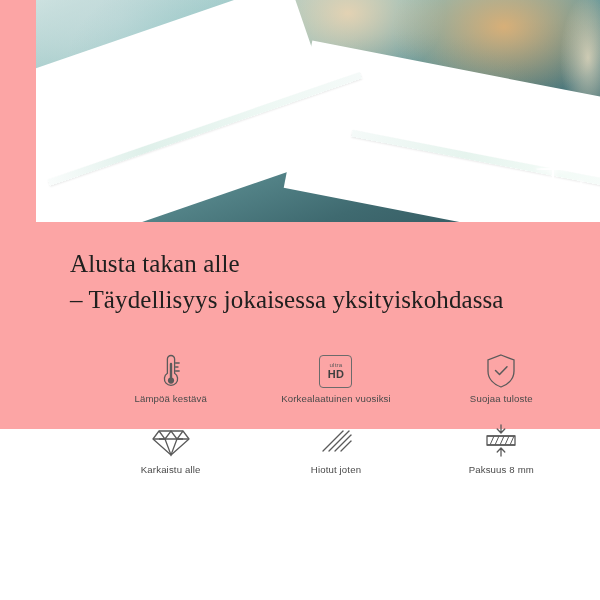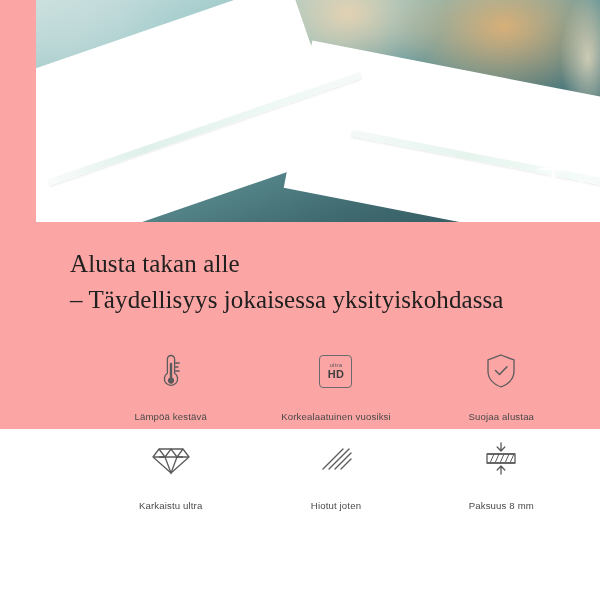--- a/index.html
+++ b/index.html
@@ -157,21 +157,21 @@
     padding: 6px 4px 4px 4px;
   }
   .feature-icon {
     height: 44px;
     display: flex;
     align-items: center;
     justify-content: center;
     color: #5a5a5a;
   }
   .feature-label {
-    margin-top: 18px;
+    margin-top: 0;
     font-size: 9.6px;
     color: #4a4a4a;
     text-align: center;
     letter-spacing: 0.15px;
   }
   svg { display: block; }
 
   .hd-badge {
     width: 31px;
     height: 31px;
@@ -233,35 +233,35 @@
         <div class="feature-label">Korkealaatuinen vuosiksi</div>
       </div>
 
       <div class="feature">
         <div class="feature-icon">
           <svg width="34" height="40" viewBox="0 0 34 40" fill="none" stroke="#5a5a5a" stroke-width="1.3">
             <path d="M17 4 L30 9 v11 c0 8 -6 13.5 -13 16 -7 -2.5 -13 -8 -13 -16 V9 z"></path>
             <path d="M11.5 19.5 l4 4 7.5 -7.8" stroke-linecap="round" stroke-linejoin="round" stroke-width="1.5"></path>
           </svg>
         </div>
-        <div class="feature-label">Suojaa alustaa</div>
+        <div class="feature-label">Suojaa tuloste</div>
       </div>
 
       <div class="feature">
         <div class="feature-icon">
           <svg width="40" height="34" viewBox="0 0 40 34" fill="none" stroke="#5a5a5a" stroke-width="1.3">
             <path d="M8 6 h24 l6 8 -18 16 -18 -16 z" stroke-linejoin="round"></path>
             <path d="M2 14 h36"></path>
             <path d="M8 6 l6 8 -6 0"></path>
             <path d="M32 6 l-6 8 6 0"></path>
             <path d="M14 14 l6 -8 6 8"></path>
             <path d="M14 14 l6 16 6 -16"></path>
           </svg>
         </div>
-        <div class="feature-label">Karkaistu ultra</div>
+        <div class="feature-label">Karkaistu alle</div>
       </div>
 
       <div class="feature">
         <div class="feature-icon">
           <svg width="34" height="30" viewBox="0 0 34 30" fill="none" stroke="#5a5a5a" stroke-width="1.3">
             <path d="M4 24 L24 4" stroke-linecap="round"></path>
             <path d="M10 24 L30 4" stroke-linecap="round"></path>
             <path d="M16 24 L32 8" stroke-linecap="round"></path>
             <path d="M22 24 L32 14" stroke-linecap="round"></path>
           </svg>

